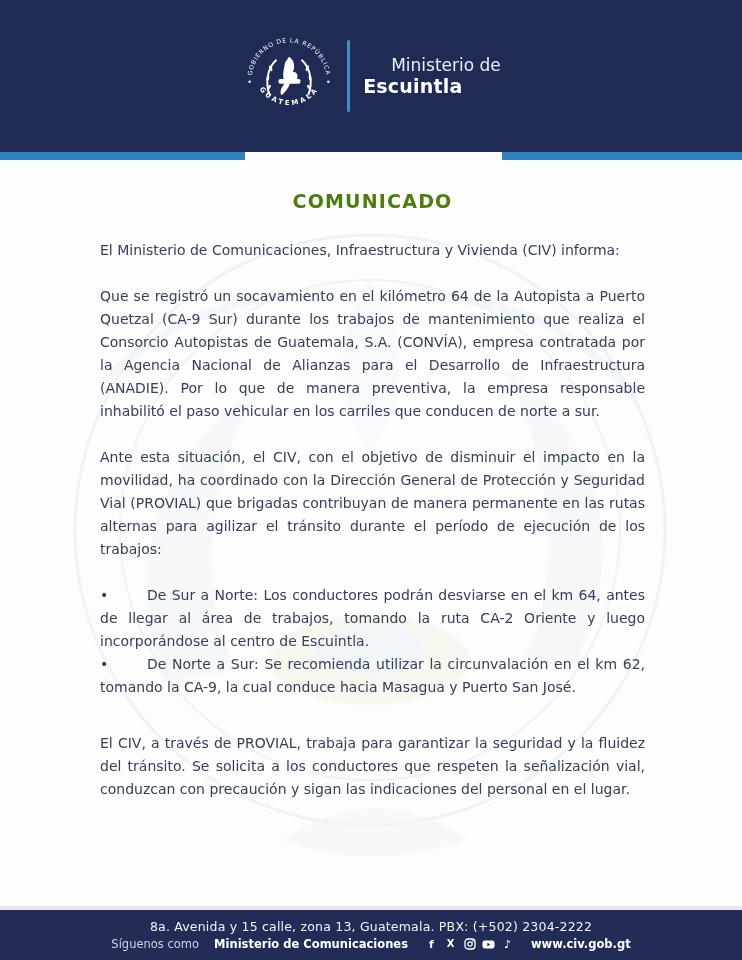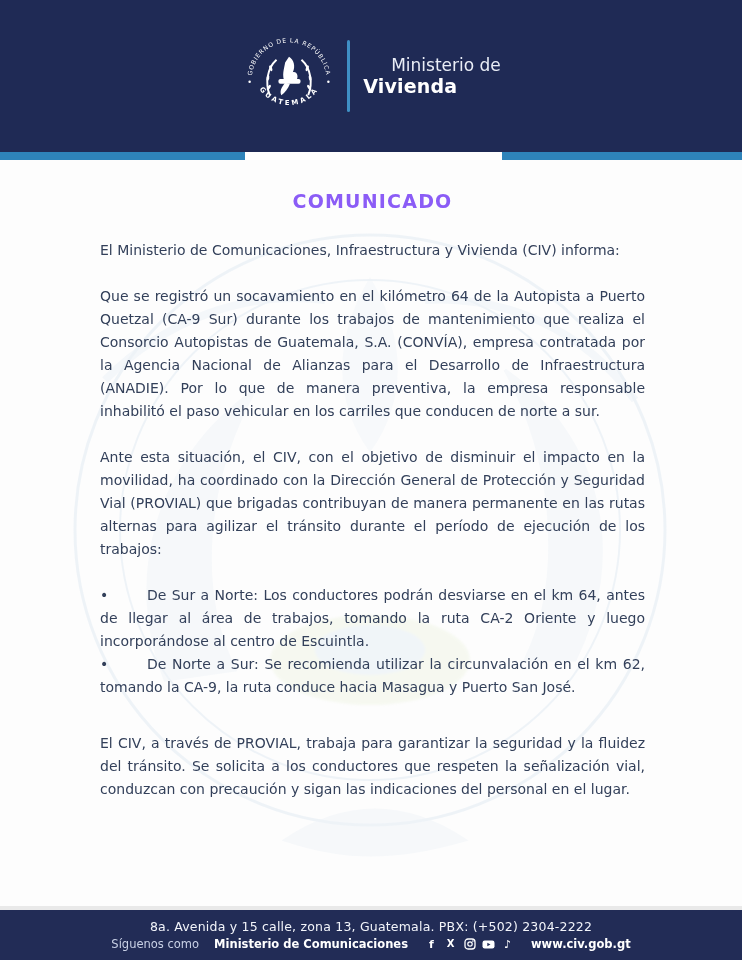--- a/index.html
+++ b/index.html
@@ -20,21 +20,21 @@
   .stripe-row{height:8px;display:flex;}
   .stripe-left{width:245px;background:#2e83ba;}
   .stripe-gap{width:257px;background:#ffffff;}
   .stripe-right{flex:1;background:#2e83ba;}
   
   .page{position:relative;height:746px;background:#fdfdfd;}
   .watermark{position:absolute;left:45px;top:40px;opacity:.08;pointer-events:none;}
   .wm-color{position:absolute;left:250px;top:420px;opacity:.14;pointer-events:none;filter:blur(1px);}
   .doc{position:relative;padding:30px 97px 0 100px;}
   .doc-title{
-    text-align:center;font-size:19px;font-weight:700;color:#8b5cf6;
+    text-align:center;font-size:19px;font-weight:700;color:#4d7c0f;
     letter-spacing:1.2px;margin:0 0 0 0;
   }
   .content{margin-top:27px;font-size:14px;line-height:23px;color:#33405a;text-align:justify;}
   .content p{margin:0 0 23px 0;}
   .content p.bullet{margin:0;}
   .content p.after-bullets{margin-top:33px;}
   .dot{display:inline-block;width:47px;}
   
   .footer-shadow{height:4px;background:#e9e9e9;}
   .footer{
@@ -79,21 +79,21 @@
         <ellipse cx="72" cy="52" rx="3.2" ry="1.4" fill="#fff" transform="rotate(80 72 52)"></ellipse>
         <ellipse cx="69" cy="42" rx="3.2" ry="1.4" fill="#fff" transform="rotate(110 69 42)"></ellipse>
 
         <path d="M 50,30 C 55,33 57,40 54,46 C 59,45 61,52 56,57 L 46,57 C 42,50 45,42 46,36 Z" fill="#ffffff"></path>
         <path d="M 46,57 C 42,62 40,66 42,70 C 46,67 49,63 51,58 Z" fill="#ffffff"></path>
         <rect x="39" y="53" width="23" height="5" rx="2" fill="#ffffff"></rect>
       </svg>
       <div class="logo-divider"></div>
       <div class="ministry-text">
         <div class="ministry-line1">Ministerio de</div>
-        <div class="ministry-bold">Vivienda</div>
+        <div class="ministry-bold">Escuintla</div>
       </div>
     </div>
   </div>
 
   <div class="stripe-row">
     <div class="stripe-left"></div>
     <div class="stripe-gap"></div>
     <div class="stripe-right"></div>
   </div>
 
@@ -118,21 +118,21 @@
 
     <div class="doc">
       <h1 class="doc-title">COMUNICADO</h1>
 
       <div class="content">
         <p>El Ministerio de Comunicaciones, Infraestructura y Vivienda (CIV) informa:</p>
         <p>Que se registró un socavamiento en el kilómetro 64 de la Autopista a Puerto Quetzal (CA-9 Sur) durante los trabajos de mantenimiento que realiza el Consorcio Autopistas de Guatemala, S.A. (CONVÍA), empresa contratada por la Agencia Nacional de Alianzas para el Desarrollo de Infraestructura (ANADIE). Por lo que de manera preventiva, la empresa responsable inhabilitó el paso vehicular en los carriles que conducen de norte a sur.</p>
         <p>Ante esta situación, el CIV, con el objetivo de disminuir el impacto en la movilidad, ha coordinado con la Dirección General de Protección y Seguridad Vial (PROVIAL) que brigadas contribuyan de manera permanente en las rutas alternas para agilizar el tránsito durante el período de ejecución de los trabajos:</p>
 
         <p class="bullet"><span class="dot">•</span><span>De Sur a Norte: Los conductores podrán desviarse en el km 64, antes de llegar al área de trabajos, tomando la ruta CA-2 Oriente y luego incorporándose al centro de Escuintla.</span></p>
-        <p class="bullet"><span class="dot">•</span><span>De Norte a Sur: Se recomienda utilizar la circunvalación en el km 62, tomando la CA-9, la ruta conduce hacia Masagua y Puerto San José.</span></p>
+        <p class="bullet"><span class="dot">•</span><span>De Norte a Sur: Se recomienda utilizar la circunvalación en el km 62, tomando la CA-9, la cual conduce hacia Masagua y Puerto San José.</span></p>
 
         <p class="after-bullets">El CIV, a través de PROVIAL, trabaja para garantizar la seguridad y la fluidez del tránsito. Se solicita a los conductores que respeten la señalización vial, conduzcan con precaución y sigan las indicaciones del personal en el lugar.</p>
       </div>
     </div>
   </div>
 
   <div class="footer-shadow"></div>
   <div class="footer">
     <div class="footer-line1">8a. Avenida y 15 calle, zona 13, Guatemala. PBX: (+502) 2304-2222</div>
     <div class="footer-line2">

